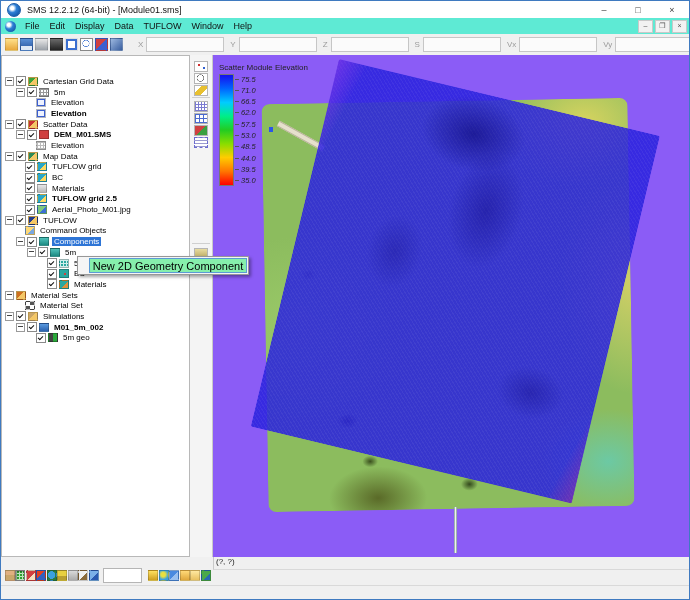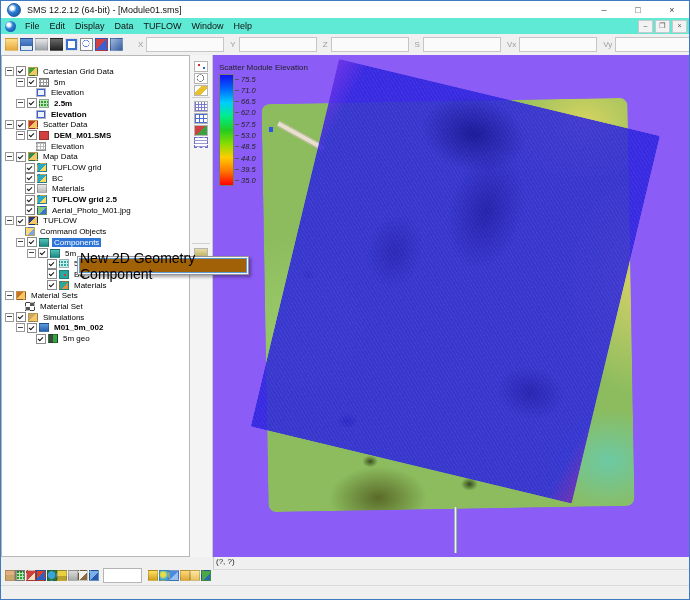--- a/index.html
+++ b/index.html
@@ -28,21 +28,21 @@
   .tb-delete{background:linear-gradient(180deg,#6a6a6a,#222);}
   .tb-frame{background:#fff;box-shadow:inset 0 0 0 2px #3a6fd0;}
   .tb-zoom{background:radial-gradient(circle at 45% 40%, #fff 30%, #3a6fd0 36%, #fff 42%);border:1px solid #888;}
   .tb-get{background:linear-gradient(135deg,#d04040 50%,#3a5fd0 50%);}
   .tb-tool{background:linear-gradient(135deg,#9db8e0,#3a5fa0);}
   .fld{display:flex;align-items:center;margin-left:6px;}
   .fld label{font-size:8px;color:#9b9b9b;margin-right:3px;}
   .fld input{width:72px;height:13px;border:1px solid #c6c6c6;background:#fbfbfb;font-size:8px;padding:0 2px;}
   
   #tree-panel{position:absolute;left:0;top:54px;width:189px;height:502px;background:#ffffff;border:1px solid #b8b8b8;box-sizing:border-box;overflow:hidden;}
-  #tree{padding-top:10px;}
+  #tree{padding-top:20px;}
   .trow{height:10.7px;display:flex;align-items:center;font-size:8px;color:#000;white-space:nowrap;}
   .exp{width:7px;height:7px;border:1px solid #9a9a9a;background:#fff;position:relative;flex:none;margin-right:2px;}
   .exp::before{content:"";position:absolute;left:1px;right:1px;top:2.5px;height:1px;background:#444;}
   .spacer{width:9px;flex:none;}
   .cb{width:8px;height:8px;border:1px solid #8a8a8a;background:#fff;flex:none;margin-right:2px;position:relative;}
   .cb::after{content:"";position:absolute;left:1px;top:2px;width:4px;height:2px;border-left:1px solid #111;border-bottom:1px solid #111;transform:rotate(-45deg);}
   .ti{width:10px;height:9px;flex:none;margin-right:3px;border:1px solid rgba(0,0,0,0.25);box-sizing:border-box;}
   .tlabel{padding:0 2px;}
   .trow.bold .tlabel{font-weight:bold;}
   .trow.sel .tlabel{background:#2e75d6;color:#fff;}
@@ -114,21 +114,21 @@
   #legend{position:absolute;left:6px;top:8px;z-index:5;}
   #legend-title{font-size:8px;color:#222;margin-bottom:2px;}
   #legend-body{display:flex;font-style:italic;}
   #legend-bar{width:13px;height:110px;border:1px solid #777;}
   #legend-labels{display:flex;flex-direction:column;justify-content:space-between;margin-left:1px;height:112px;}
   .leg-row{font-size:7.5px;color:#222;display:flex;align-items:center;height:10px;}
   .leg-tick{width:4px;height:1px;background:#555;margin-right:2px;}
   
   #context-menu{position:absolute;left:76px;top:255px;width:172px;height:19px;background:#f5f5f5;border:1px solid #979797;
      box-shadow:2px 2px 3px rgba(0,0,0,0.35);z-index:50;padding:1px;box-sizing:border-box;}
-  #context-item{height:100%;background:#a16207;border:1px solid #5b9bd5;box-sizing:border-box;display:flex;align-items:center;justify-content:center;font-size:14px;color:#000;}
+  #context-item{height:100%;background:#86efac;border:1px solid #5b9bd5;box-sizing:border-box;display:flex;align-items:center;justify-content:center;font-size:11px;color:#000;margin-left:10px;}
   
   #coords-bar{position:absolute;left:212px;top:556px;width:478px;height:13px;background:#f0f0f0;border-left:1px solid #c9c9c9;border-bottom:1px solid #d9d9d9;font-size:8px;color:#222;padding-left:2px;box-sizing:border-box;}
   #module-bar{position:absolute;left:0;top:566px;width:212px;height:16px;display:flex;align-items:center;background:#f0f0f0;}
   .mbi{width:10px;height:11px;margin-left:0.5px;border:1px solid rgba(0,0,0,0.18);box-sizing:border-box;}
   .mbi.active{border:1px solid #7a7a7a;box-shadow:inset 1px 1px 1px rgba(0,0,0,0.3);}
   #module-input{width:33px;height:11px;border:1px solid #b5b5b5;background:#fff;margin-left:4px;font-size:7px;}
   .mb-mesh{background:linear-gradient(180deg,#e0b080 40%,#caa66a 40%);}
   .mb-grid{background:#2f9e2f;background-image:repeating-linear-gradient(0deg,#bde6bd 0 1px,transparent 1px 3px),repeating-linear-gradient(90deg,#bde6bd 0 1px,transparent 1px 3px);}
   .mb-scatter{background:linear-gradient(135deg,#d04040 0 55%,#f0e0c0 55%);}
   .mb-map{background:linear-gradient(135deg,#e04020 0 45%,#3060c0 45%);}
@@ -228,26 +228,20 @@
         <span class="exp"></span>
         <span class="cb"></span>
         <span class="ti ic-grid-gray"></span>
         <span class="tlabel">5m</span>
       </div>
       <div class="trow" style="padding-left: 25px;">
         <span class="spacer"></span>
         <span class="ti ic-dataset-z"></span>
         <span class="tlabel">Elevation</span>
       </div>
-      <div class="trow bold" style="padding-left: 14px;">
-        <span class="exp"></span>
-        <span class="cb"></span>
-        <span class="ti ic-grid-green"></span>
-        <span class="tlabel">2.5m</span>
-      </div>
       <div class="trow bold" style="padding-left: 25px;">
         <span class="spacer"></span>
         <span class="ti ic-dataset-z"></span>
         <span class="tlabel">Elevation</span>
       </div>
       <div class="trow" style="padding-left: 3px;">
         <span class="exp"></span>
         <span class="cb"></span>
         <span class="ti ic-folder-scatter"></span>
         <span class="tlabel">Scatter Data</span>

